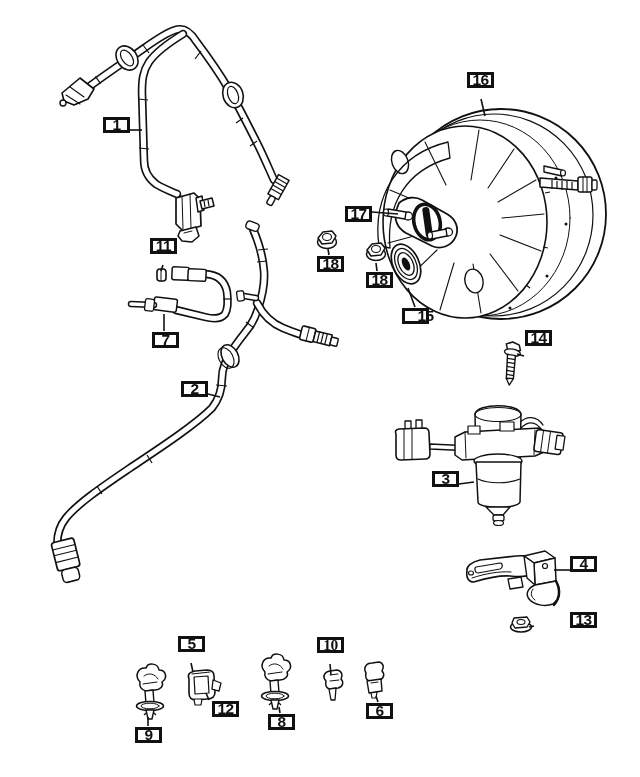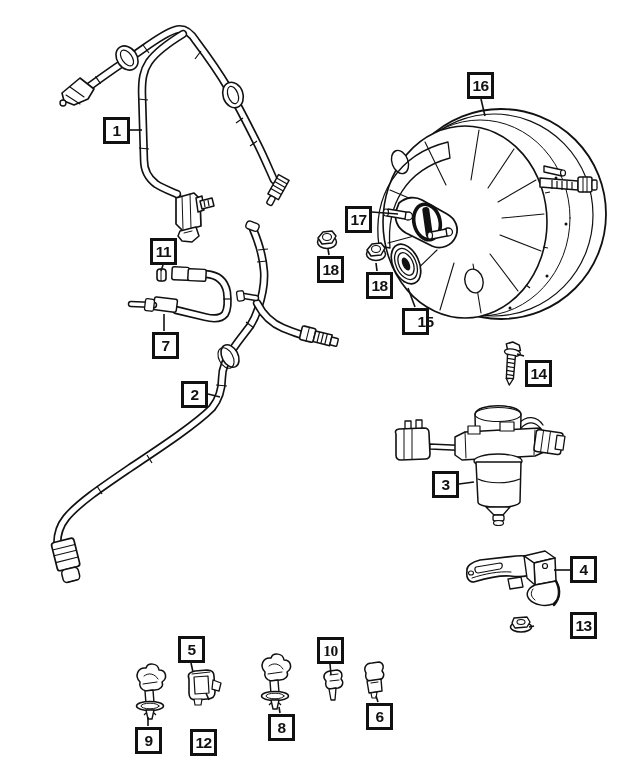--- a/index.html
+++ b/index.html
@@ -1,19 +1,19 @@
 <!DOCTYPE html>
 <html><head>
 <meta charset="utf-8">
 <style>
   html,body{margin:0;padding:0;background:#fff;}
   .stage{position:relative;width:640px;height:777px;background:#fff;overflow:hidden;
          font-family:"Liberation Sans",sans-serif;}
   .stage svg{position:absolute;left:0;top:0;}
-  .callout{position:absolute;box-sizing:border-box;width:27px;height:27px;
+  .callout{position:absolute;box-sizing:border-box;width:27px;height:16px;
            border:3px solid #111;background:#fff;display:flex;align-items:center;
            justify-content:center;font-weight:bold;font-size:15.5px;color:#111;
            letter-spacing:-0.5px;line-height:1;cursor:pointer;}
   
   .ln{stroke:#111;fill:none;stroke-linecap:round;stroke-linejoin:round;}
   .fw{fill:#fff;stroke:#111;stroke-linejoin:round;}
   .tube-o{stroke:#111;fill:none;stroke-width:8.5;stroke-linecap:round;stroke-linejoin:round;}
   .tube-i{stroke:#fff;fill:none;stroke-width:5.2;stroke-linecap:round;stroke-linejoin:round;}
   .tube-o.thin{stroke-width:6.5;} .tube-i.thin{stroke-width:3.6;}
   .tick{stroke:#111;stroke-width:1.2;fill:none;}
@@ -311,22 +311,22 @@
 <div class="callout" style="left:181px;top:381px;">2</div>
 <div class="callout" style="left:432px;top:471px;">3</div>
 <div class="callout" style="left:570px;top:556px;">4</div>
 <div class="callout" style="left:178px;top:636px;">5</div>
 <div class="callout" style="left:366px;top:703px;">6</div>
 <div class="callout" style="left:152px;top:332px;">7</div>
 <div class="callout" style="left:268px;top:714px;">8</div>
 <div class="callout" style="left:135px;top:727px;">9</div>
 <div class="callout" style="left:317px;top:637px;font-family:Liberation Serif, serif;">10</div>
 <div class="callout" style="left:150px;top:238px;">11</div>
-<div class="callout" style="left:190px;top:701px;margin-top:28px;">12</div>
+<div class="callout" style="left:212px;top:701px;">12</div>
 <div class="callout" style="left:535px;top:612px;margin-left:35px;">13</div>
-<div class="callout" style="left:525px;top:360px;">14</div>
+<div class="callout" style="left:525px;top:330px;">14</div>
 <div class="callout" style="left:402px;top:308px;padding-left:20px;">15</div>
 <div class="callout" style="left:467px;top:72px;">16</div>
 <div class="callout" style="left:345px;top:206px;">17</div>
 <div class="callout" style="left:317px;top:256px;">18</div>
 <div class="callout" style="left:366px;top:272px;">18</div>
 
 </div>
 
 </body></html>

